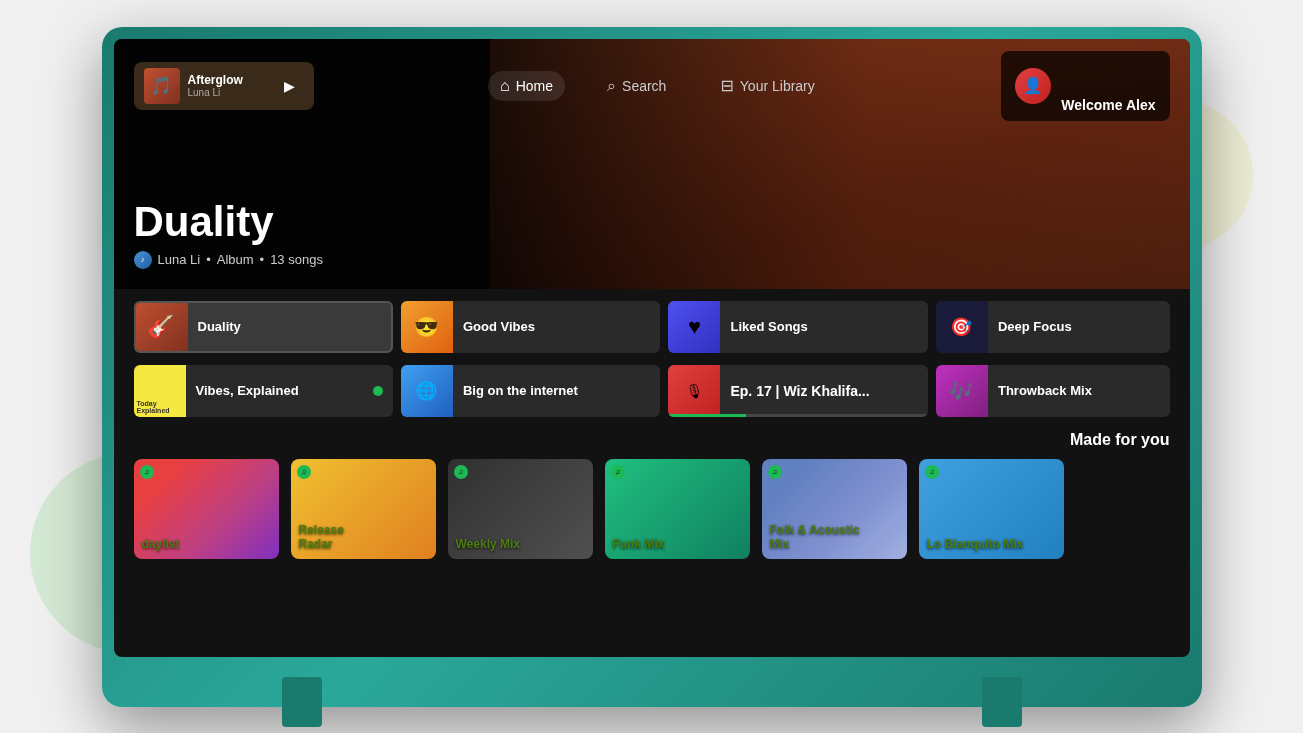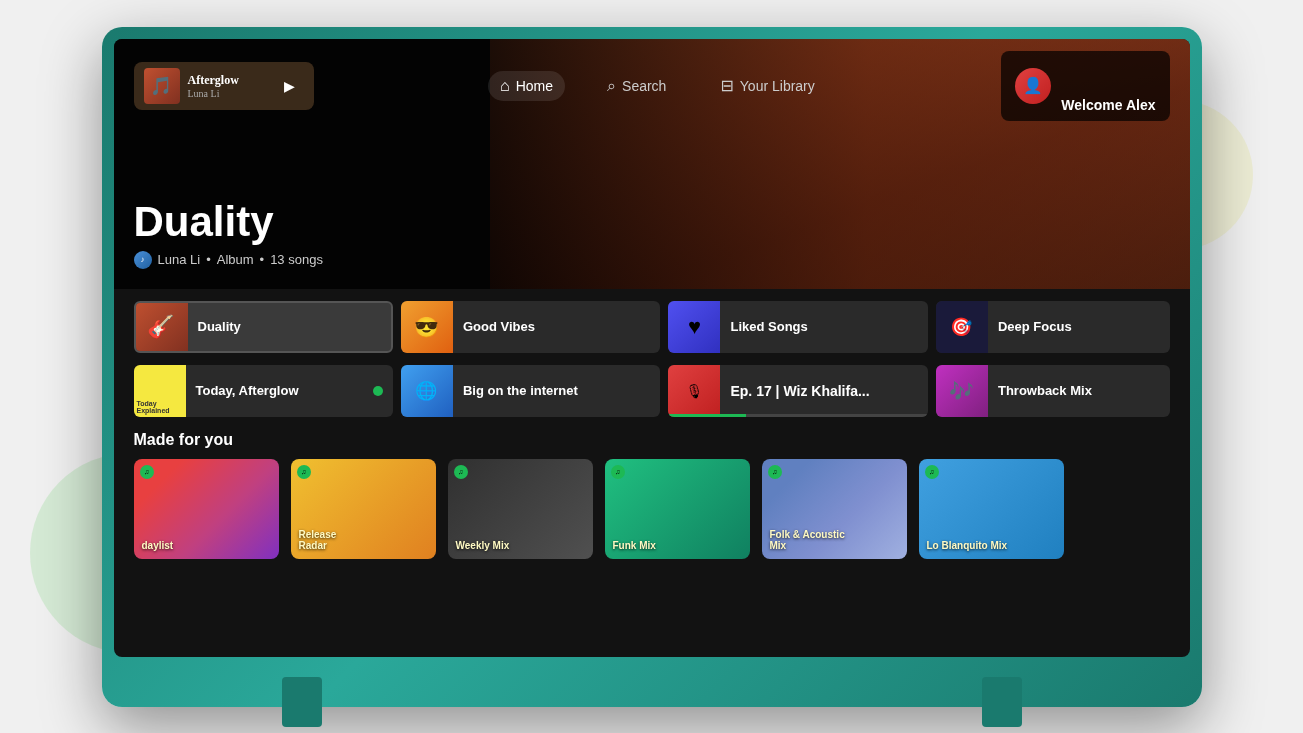--- a/index.html
+++ b/index.html
@@ -99,21 +99,20 @@
       background: linear-gradient(135deg, #c05030 0%, #803020 100%);
       flex-shrink: 0;
       overflow: hidden;
       display: flex;
       align-items: center;
       justify-content: center;
       font-size: 18px;
     }
     .now-playing-info {
       flex: 1;
-      font-family: Liberation Serif, serif;
     }
     .now-playing-title {
       color: #fff;
       font-size: 12px;
       font-weight: 600;
     }
     .now-playing-artist {
       color: #aaa;
       font-size: 10px;
     }
@@ -267,20 +266,21 @@
 
     
     .section {
       padding: 4px 20px;
     }
     .section-title {
       color: #fff;
       font-size: 16px;
       font-weight: 700;
       margin-bottom: 10px;
+      text-align: right;
     }
     .cards-row {
       display: flex;
       gap: 12px;
       overflow: hidden;
     }
     .card {
       flex-shrink: 0;
       width: 145px;
       height: 100px;
@@ -292,22 +292,22 @@
     .card-bg {
       width: 100%;
       height: 100%;
       display: flex;
       align-items: flex-end;
     }
     .card-label {
       position: absolute;
       bottom: 8px;
       left: 8px;
-      color: #fef9c3;
-      font-size: 10px;
+      color: #4d7c0f;
+      font-size: 12px;
       font-weight: 700;
       text-shadow: 0 1px 3px rgba(0,0,0,0.8);
     }
     .spotify-dot {
       position: absolute;
       top: 6px;
       left: 6px;
       width: 14px;
       height: 14px;
       background: #1DB954;
@@ -458,21 +458,21 @@
       </div>
       <div class="quick-item">
         <div class="deep-focus-art">🎯</div>
         <span class="quick-label">Deep Focus</span>
       </div>
     </div>
 
     <div class="quick-row2">
       <div class="quick-item">
         <div class="quick-art art-today" style="font-size:7px; color:#333; padding:3px; font-weight:bold;">Today Explained</div>
-        <span class="quick-label">Today, Afterglow</span>
+        <span class="quick-label">Vibes, Explained</span>
         <div class="quick-dot"></div>
       </div>
       <div class="quick-item">
         <div class="quick-art art-bigoninternet">🌐</div>
         <span class="quick-label">Big on the internet</span>
       </div>
       <div class="quick-item">
         <div class="quick-art art-ep17">🎙</div>
         <span class="quick-label" style="font-size:14px;">Ep. 17 | Wiz Khalifa...</span>
         <div class="progress-bar-container">

